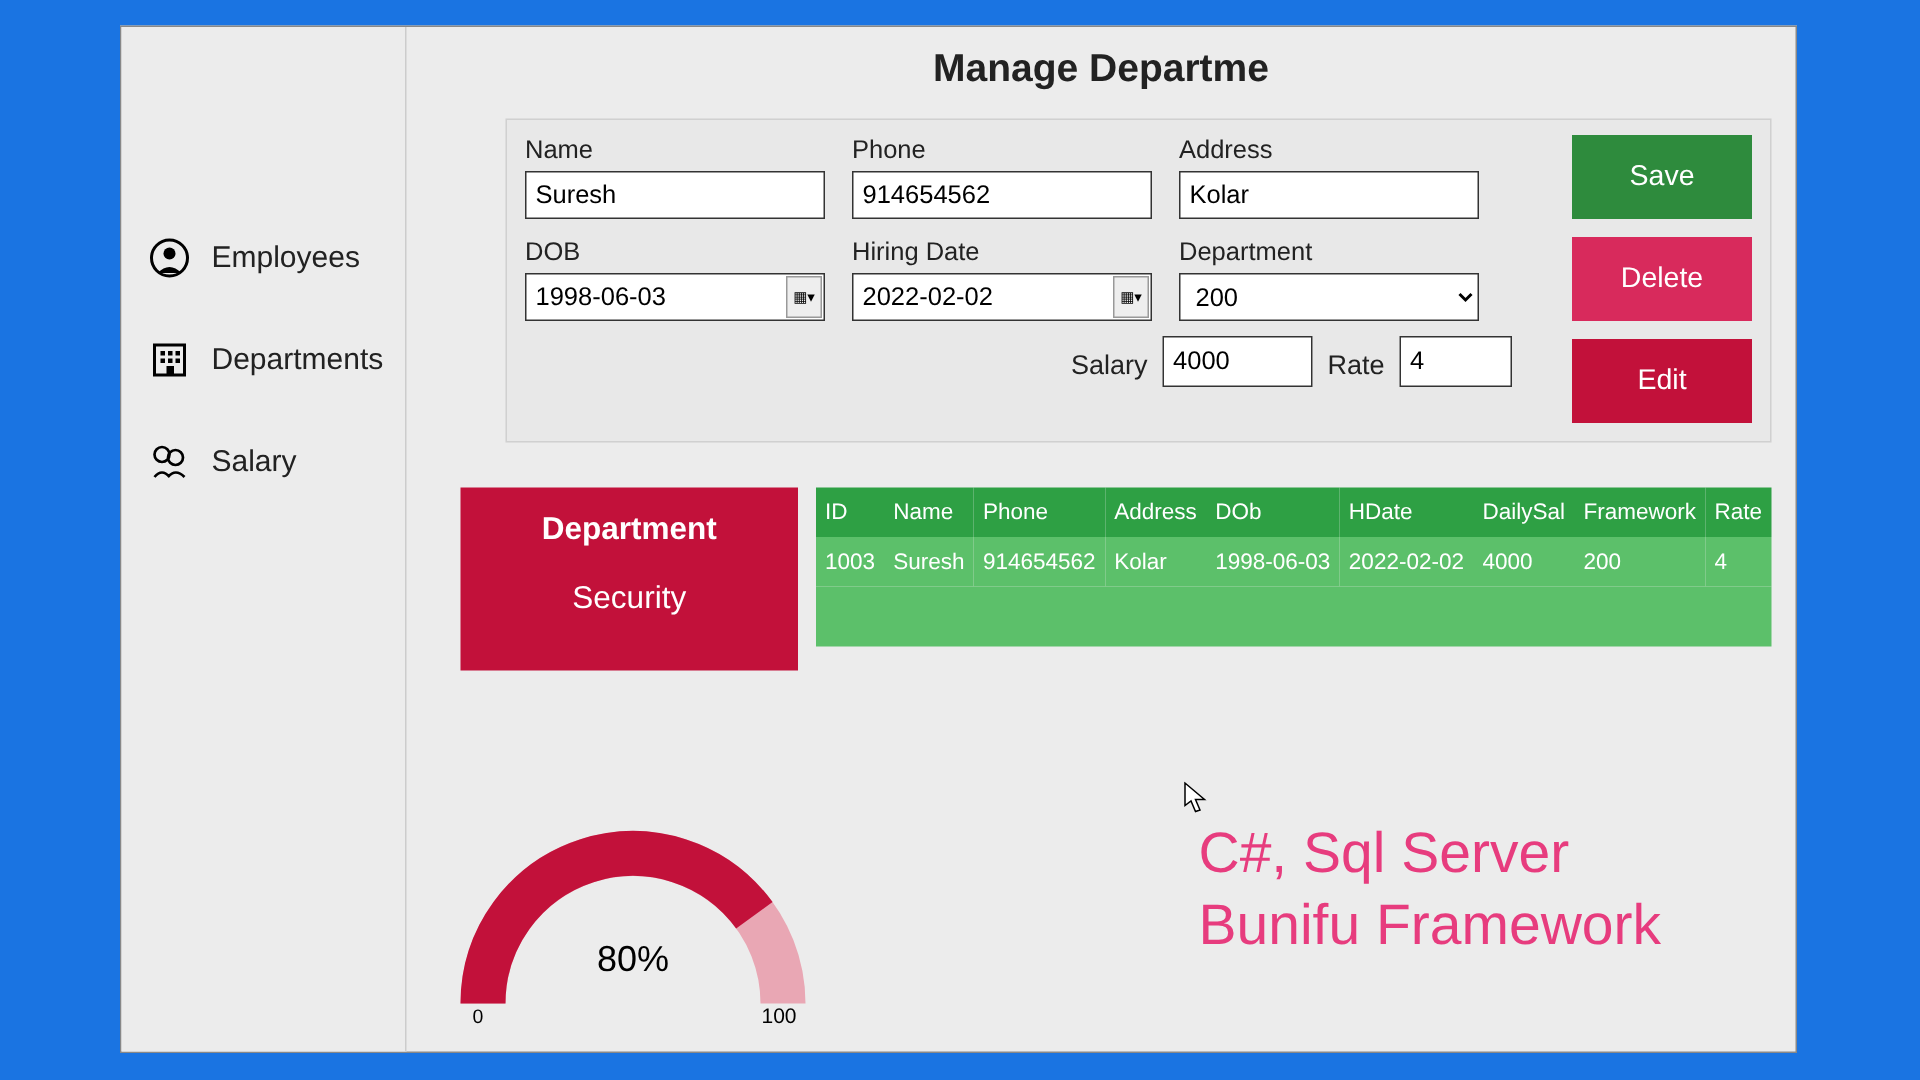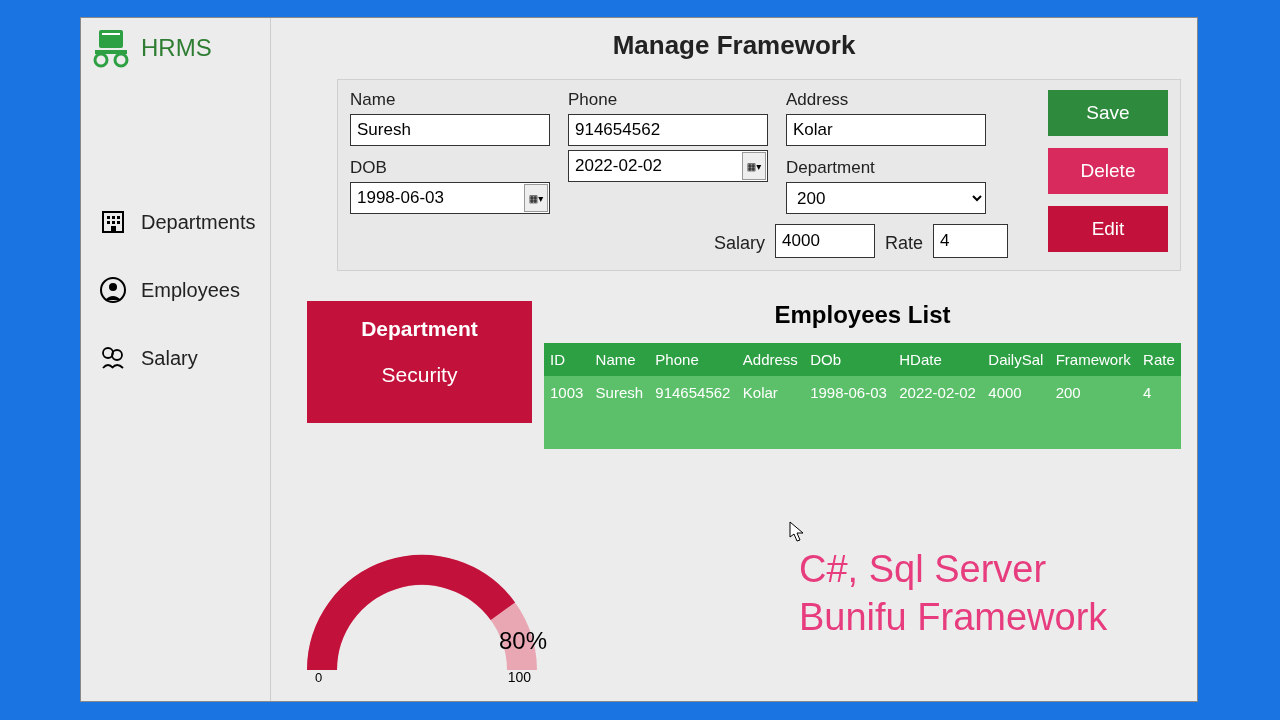--- a/index.html
+++ b/index.html
@@ -64,21 +64,21 @@
     width: 24px; border: 1px solid #999; background: #eee;
     display:flex;align-items:center;justify-content:center;font-size:10px;
   }
   .select-input { width: 200px; }
   .sal-row { display: flex; align-items: flex-end; gap: 10px; margin-top: 6px; justify-content: flex-end;}
   .sal-label { font-size: 18px; color: #222; padding-bottom: 4px;}
   .small-input { border:1px solid #333; background:#fff; font-size:17px; padding:3px 6px; height:34px; width:100px;}
   .tiny-input { width: 75px; }
   .btn-stack { display:flex; flex-direction:column; gap:12px; }
   .btn {
-    width: 120px; height: 46px;
+    width: 120px; height: 56px;
     color: #fff; font-size: 19px; font-weight: 500;
     border: none; cursor: pointer;
   }
   .btn-save { background: #2e8b3d; }
   .btn-edit { background: #c2113a; }
   .btn-delete { background: #d82a5c; }
   .mid-row { display:flex; gap: 12px; margin-top: 30px; align-items:flex-start;}
   .dept-card {
     width: 225px; height: 122px;
     background: #c2113a; color: #fff;
@@ -95,96 +95,87 @@
     padding: 8px 6px;
   }
   .table td {
     background: #5cc06a; color:#fff;
     padding: 8px 6px;
     margin-left: 28px;
   }
   .table-pad { height: 40px; background: #cfe8c7; }
   .gauge-block { position:absolute; left: 26px; bottom: 12px; width: 250px; text-align:center;}
   .gauge-svg { width: 240px; height: 150px; }
-  .gauge-val { font-size: 24px; font-weight:500; position:absolute; left:0; right:0; top: 92px; text-align: right;}
+  .gauge-val { font-size: 24px; font-weight:500; position:absolute; left:0; right:0; top: 92px;}
   .gmin { position:absolute; left: 18px; bottom: 4px; font-size:13px;}
   .gmax { position:absolute; right: 16px; bottom: 4px; font-size:14px;}
   .tech-text {
     position:absolute; left: 528px; bottom: 60px;
     color: #e73c7e; font-size: 38px; font-weight:400; line-height:1.25;
   }
   .cursor { position:absolute; left: 518px; top: 503px; width:16px; height:22px; pointer-events:none;}
 </style>
 </head>
 <body>
 
 <div class="window">
 
   <div class="sidebar">
-    <div class="logo-block">
-      <svg class="logo-icon" viewBox="0 0 40 40">
-        <rect x="8" y="2" width="24" height="18" rx="2" fill="#2ea044"></rect>
-        <rect x="11" y="5" width="18" height="2" fill="#fff"></rect>
-        <circle cx="10" cy="32" r="6" fill="none" stroke="#2ea044" stroke-width="3"></circle>
-        <circle cx="30" cy="32" r="6" fill="none" stroke="#2ea044" stroke-width="3"></circle>
-        <rect x="4" y="22" width="32" height="4" fill="#2ea044"></rect>
-      </svg>
-      <span class="logo-text">HRMS</span>
-    </div>
 
     <div class="nav">
+      <div class="nav-item">
+        <svg class="nav-icon" viewBox="0 0 28 28">
+          <circle cx="14" cy="14" r="12" fill="none" stroke="#000" stroke-width="2"></circle>
+          <circle cx="14" cy="11" r="4" fill="#000"></circle>
+          <path d="M6 24 Q14 16 22 24" fill="#000"></path>
+        </svg>
+        <span class="nav-label">Employees</span>
+      </div>
       <div class="nav-item">
         <svg class="nav-icon" viewBox="0 0 28 28">
           <rect x="4" y="4" width="20" height="20" fill="none" stroke="#000" stroke-width="2"></rect>
           <rect x="8" y="8" width="3" height="3" fill="#000"></rect>
             <rect x="13" y="8" width="3" height="3" fill="#000"></rect>
             <rect x="18" y="8" width="3" height="3" fill="#000"></rect>
           <rect x="8" y="13" width="3" height="3" fill="#000"></rect>
             <rect x="13" y="13" width="3" height="3" fill="#000"></rect>
             <rect x="18" y="13" width="3" height="3" fill="#000"></rect>
           <rect x="12" y="18" width="5" height="6" fill="#000"></rect>
         </svg>
         <span class="nav-label">Departments</span>
       </div>
       <div class="nav-item">
         <svg class="nav-icon" viewBox="0 0 28 28">
-          <circle cx="14" cy="14" r="12" fill="none" stroke="#000" stroke-width="2"></circle>
-          <circle cx="14" cy="11" r="4" fill="#000"></circle>
-          <path d="M6 24 Q14 16 22 24" fill="#000"></path>
-        </svg>
-        <span class="nav-label">Employees</span>
-      </div>
-      <div class="nav-item">
-        <svg class="nav-icon" viewBox="0 0 28 28">
           <circle cx="9" cy="9" r="5" fill="none" stroke="#000" stroke-width="1.8"></circle>
           <circle cx="18" cy="11" r="5" fill="none" stroke="#000" stroke-width="1.8"></circle>
           <path d="M4 24 Q9 18 14 24 M13 24 Q18 18 24 24" fill="none" stroke="#000" stroke-width="1.8"></path>
         </svg>
         <span class="nav-label">Salary</span>
       </div>
     </div>
   </div>
 
   <div class="main">
-    <div class="page-title">Manage Framework</div>
+    <div class="page-title">Manage Departme</div>
 
     <div class="form-panel">
       <div class="form-cols">
         <div class="col">
           <span class="field-label">Name</span>
           <input class="text-input wide" value="Suresh" style="">
           <span class="field-label" style="margin-top:8px">DOB</span>
           <div class="date-wrap">
             <input class="date-input" value="1998-06-03" style="">
             <div class="date-btn">▦▾</div>
           </div>
         </div>
         <div class="col">
           <span class="field-label">Phone</span>
           <input class="text-input phone" value="914654562" style="">
+          <span class="field-label" style="margin-top:8px">Hiring Date</span>
           <div class="date-wrap">
             <input class="date-input" value="2022-02-02" style="">
             <div class="date-btn">▦▾</div>
           </div>
         </div>
         <div class="col">
           <span class="field-label">Address</span>
           <input class="text-input addr" value="Kolar" style="">
           <span class="field-label" style="margin-top:8px">Department</span>
           <select class="select-input">
@@ -204,21 +195,20 @@
         <button class="btn btn-edit">Edit</button>
       </div>
     </div>
 
     <div class="mid-row">
       <div class="dept-card">
         <div class="t1">Department</div>
         <div class="t2">Security</div>
       </div>
       <div class="list-block">
-        <div class="list-title">Employees List</div>
         <table class="table">
           <thead>
               <tr>
             <th>ID</th>
             <th>Name</th>
             <th>Phone</th>
             <th>Address</th>
             <th>DOb</th>
             <th>HDate</th>
             <th>DailySal</th>

